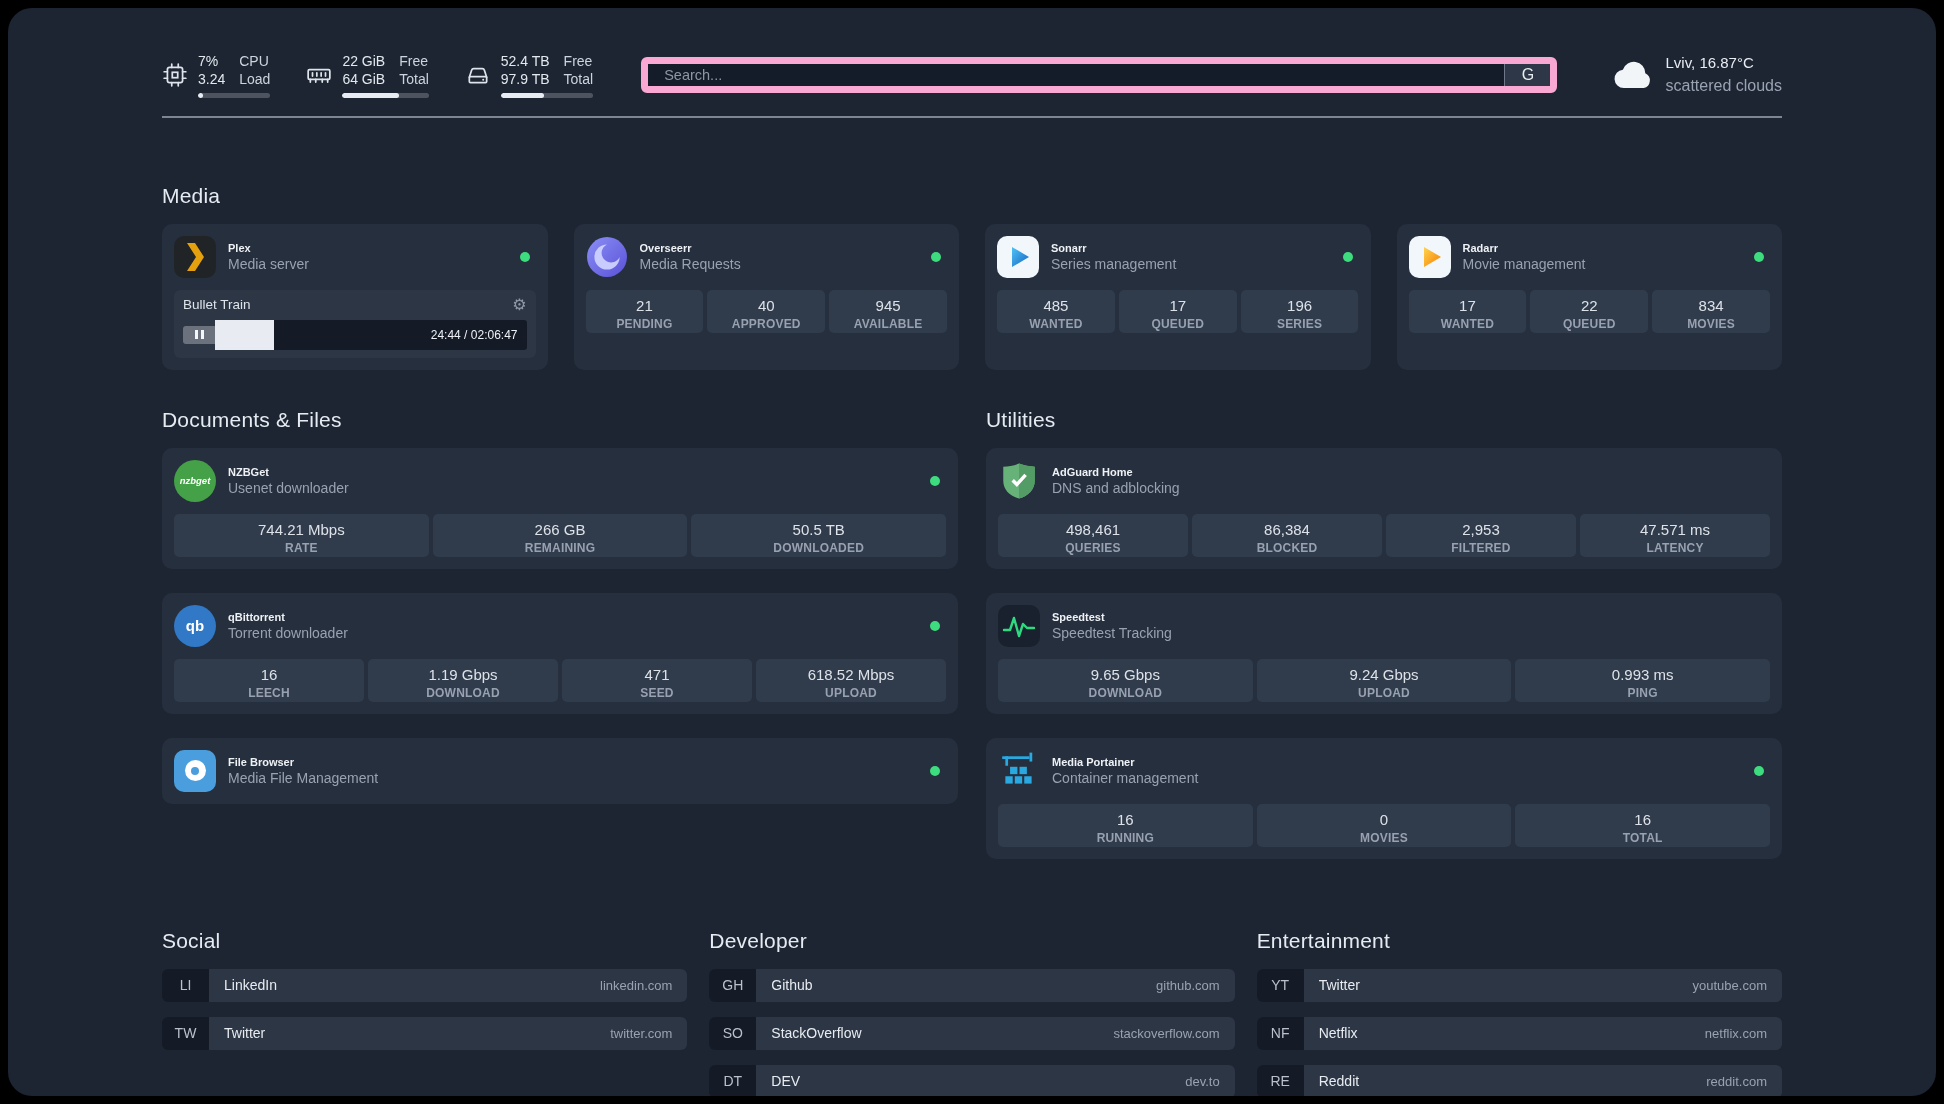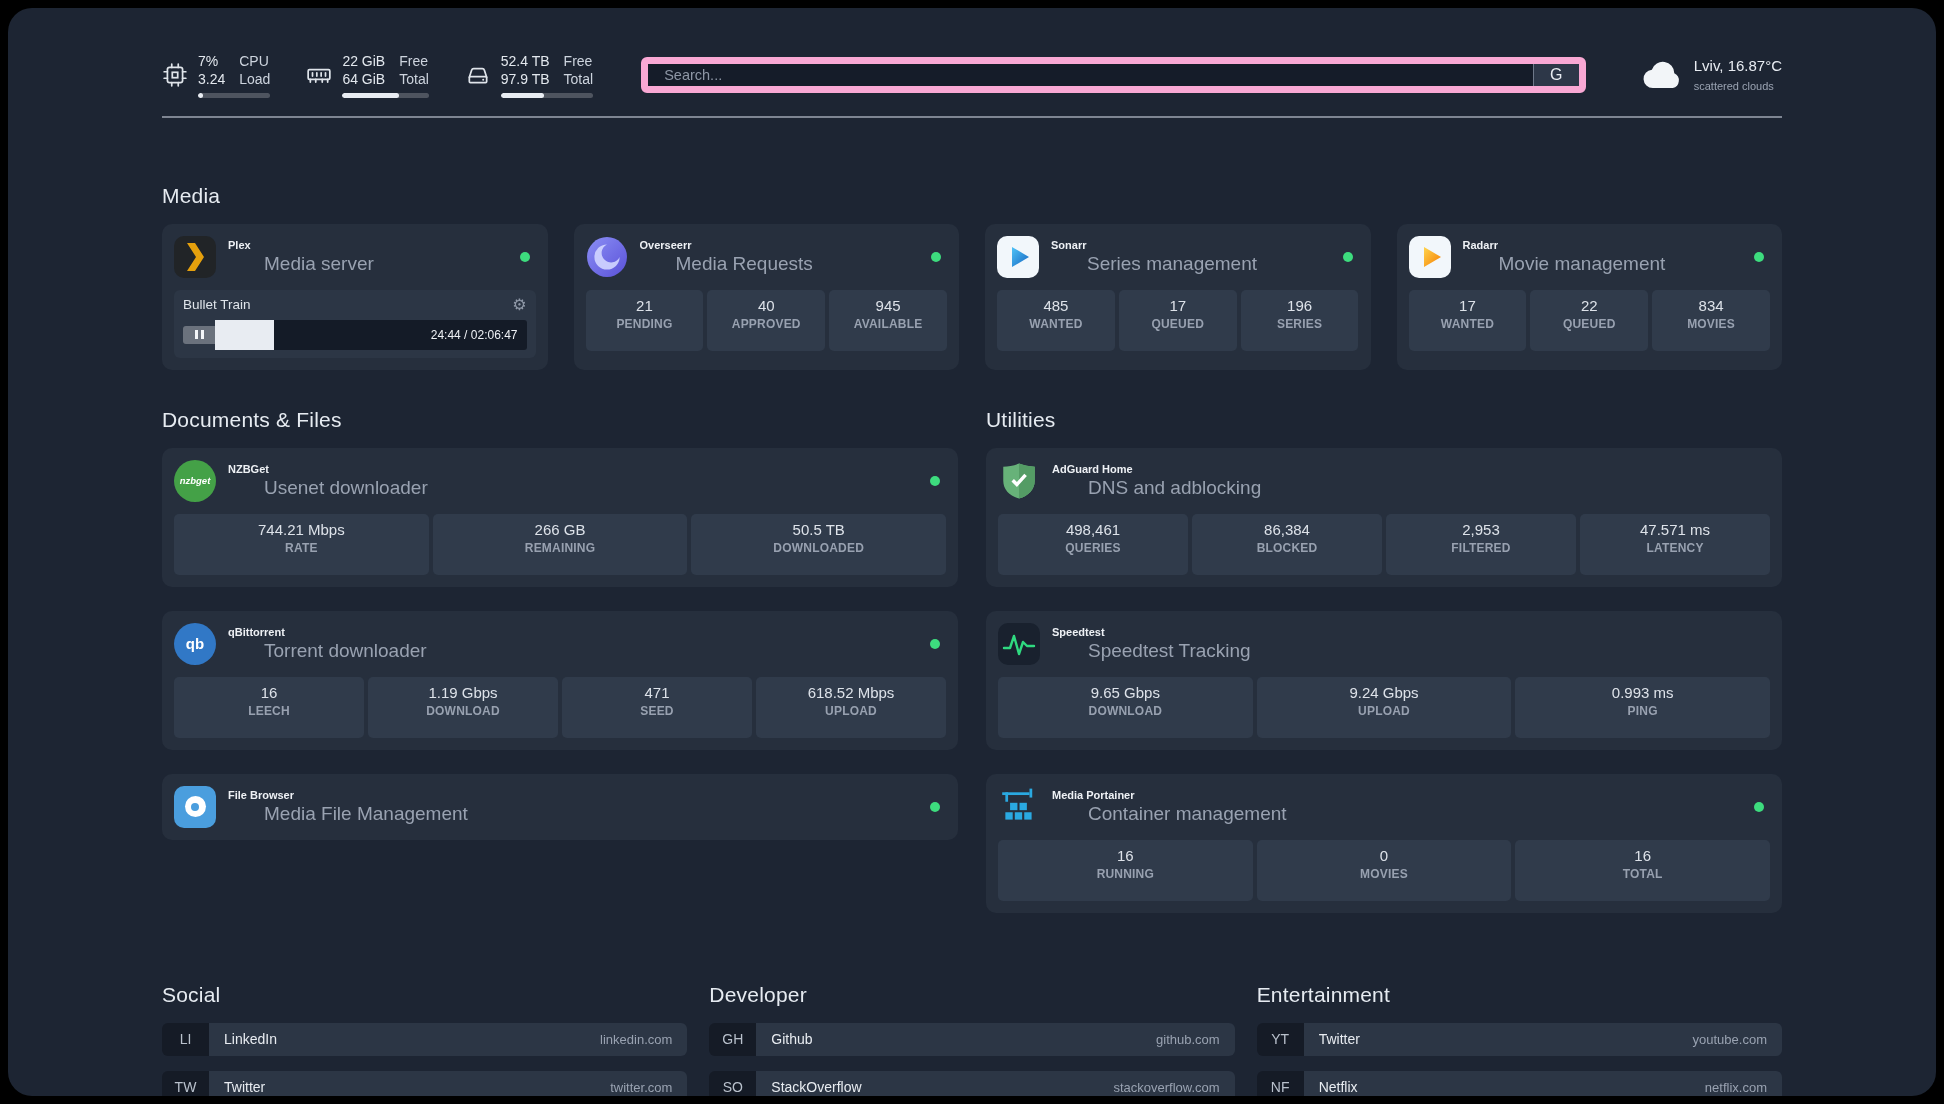--- a/index.html
+++ b/index.html
@@ -22,40 +22,40 @@
 
   .search { flex:1; margin:0 56px 0 48px; height:36px; display:flex; border:7px solid #f9a8d4; border-radius:6px; background:#151c29; overflow:hidden; }
   .search input { flex:1; background:transparent; border:none; outline:none; color:#d4dae2; font-size:14.5px; padding:0 16px; font-family:inherit; }
   .search input::placeholder { color:#8d96a5; }
   .search-btn { width:46px; border:none; border-left:1px solid #6e7889; background:#2d3748; color:#e8ecf2; font-size:16px; cursor:pointer; font-family:inherit; }
 
   .weather { display:flex; align-items:center; gap:12px; }
   .weather-icon { width:40px; height:30px; color:#f2f5f8; }
   .weather-icon svg { width:100%; height:100%; }
   .weather-loc { font-size:15px; color:#e8ecf2; }
-  .weather-cond { font-size:11px; color:#9aa3b2; margin-top:6px; }
+  .weather-cond { font-size:16px; color:#9aa3b2; margin-top:6px; }
 
   .rule { margin-top:18px; border-bottom:2px solid rgba(205,213,224,0.55); }
 
   
   h2.section-title { font-size:21px; font-weight:500; color:#e6ebf1; letter-spacing:0.2px; }
   .section-media { margin-top:66px; }
   .cards-row { display:grid; grid-template-columns:repeat(4,1fr); gap:26px; margin-top:16px; }
 
   .card { background:#262f3d; border-radius:10px; padding:12px; }
   .card-head { display:flex; align-items:center; gap:12px; }
   .svc-icon { width:42px; height:42px; flex:none; border-radius:10px; display:flex; align-items:center; justify-content:center; overflow:hidden; }
   .svc-icon.round { border-radius:50%; }
   .svc-icon svg { width:100%; height:100%; display:block; }
   .svc-name { font-size:11px; font-weight:600; color:#eef1f5; }
-  .svc-desc { font-size:19px; color:#99a2b1; margin-top:2px;margin-left:36px; }
+  .svc-desc { font-size:14px; color:#99a2b1; margin-top:2px; }
   .dot { width:10px; height:10px; border-radius:50%; background:#3ddc7e; margin-left:auto; margin-right:6px; flex:none; }
 
   .stats { display:flex; gap:4px; margin-top:12px; }
-  .stat { flex:1; background:#303b4b; border-radius:5px; padding:7px 4px 20px; text-align:center; }
+  .stat { flex:1; background:#303b4b; border-radius:5px; padding:7px 4px 2px; text-align:center; }
   .stat-value { font-size:15px; color:#dde2e9; white-space:nowrap; }
   .stat-label { font-size:12px; font-weight:700; color:#98a1b0; margin-top:3px; letter-spacing:0.2px; }
 
   
   .player { margin-top:12px; background:#2c3645; border-radius:6px; padding:7px 9px 8px; }
   .player-top { display:flex; align-items:center; }
   .player-title { font-size:13.5px; color:#dfe4ea; }
   .gear { margin-left:auto; color:#8f98a7; font-size:16px; line-height:1; cursor:pointer; }
   .player-row { display:flex; align-items:center; margin-top:7px; }
   .pause-chip { width:32px; height:18px; background:rgba(255,255,255,0.30); border-radius:3px 0 0 3px; display:flex; align-items:center; justify-content:center; gap:3px; flex:none; cursor:pointer; }

